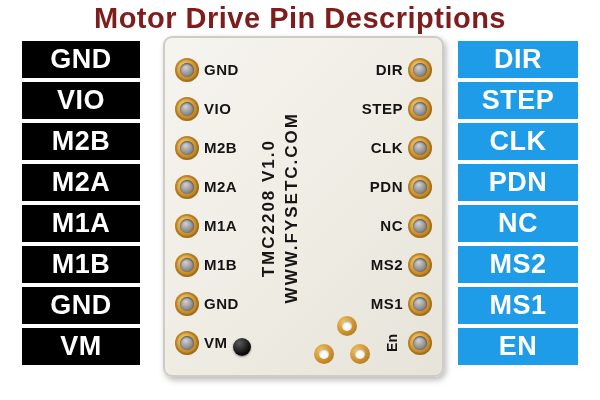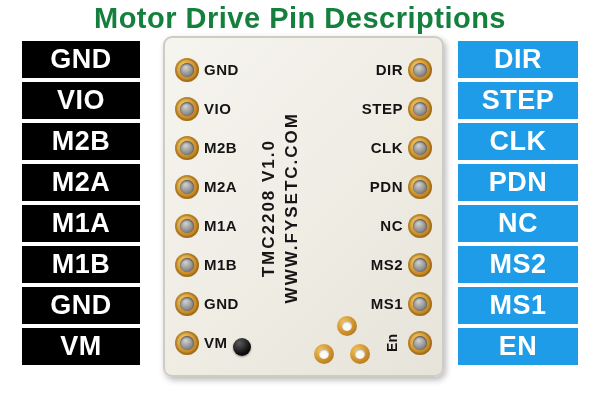--- a/index.html
+++ b/index.html
@@ -7,21 +7,21 @@
   body {
     font-family: "Liberation Sans", sans-serif;
     background: #ffffff;
     overflow: hidden;
   }
   .stage { position: relative; width: 600px; height: 400px; background: #fff; }
 
   .title {
     position: absolute; top: 2px; left: 0; width: 600px;
     text-align: center; font-size: 29px; font-weight: bold;
-    color: #15803d; letter-spacing: 0.5px;
+    color: #7f1d1d; letter-spacing: 0.5px;
   }
 
   
   .label-col {
     position: absolute; top: 41px; display: flex;
     flex-direction: column; gap: 4px;
   }
   .label-col.left  { left: 22px;  width: 118px; }
   .label-col.right { left: 458px; width: 120px; }
   .lbl {

